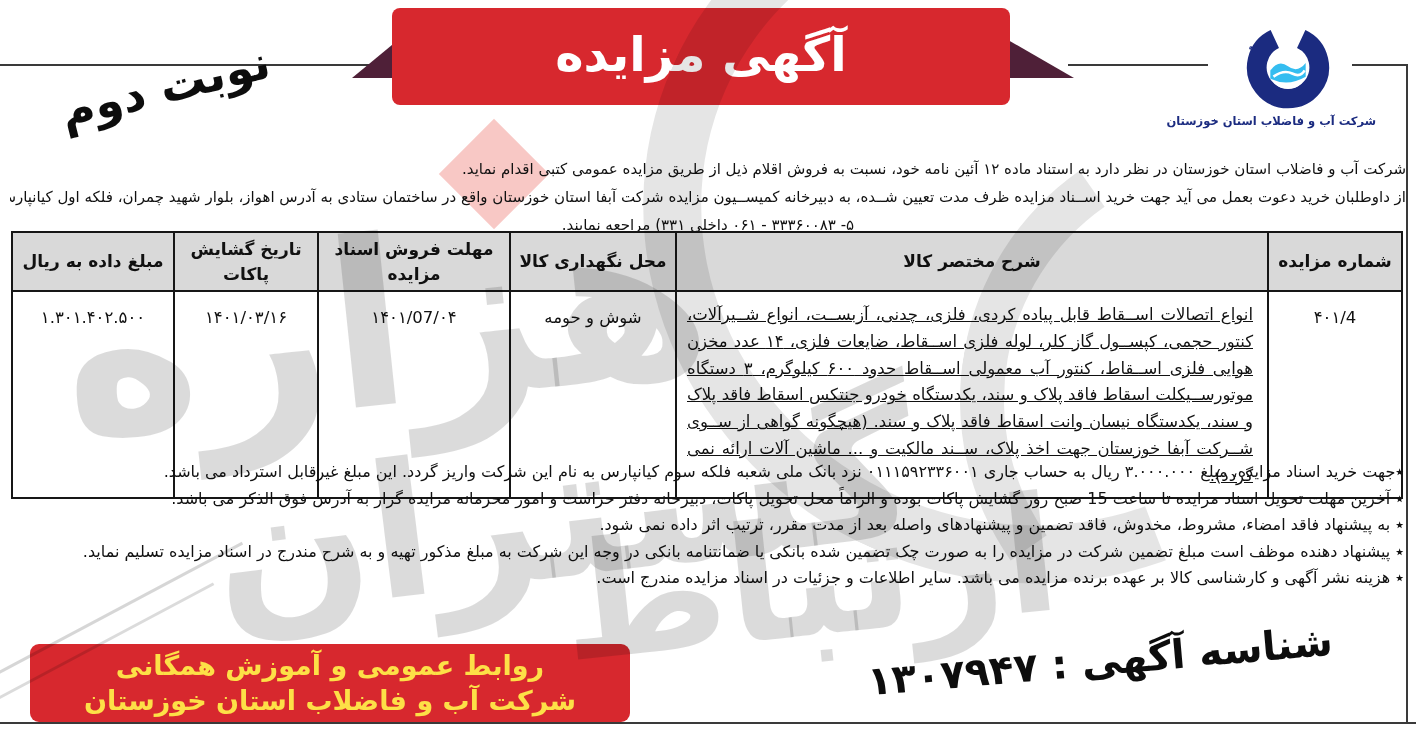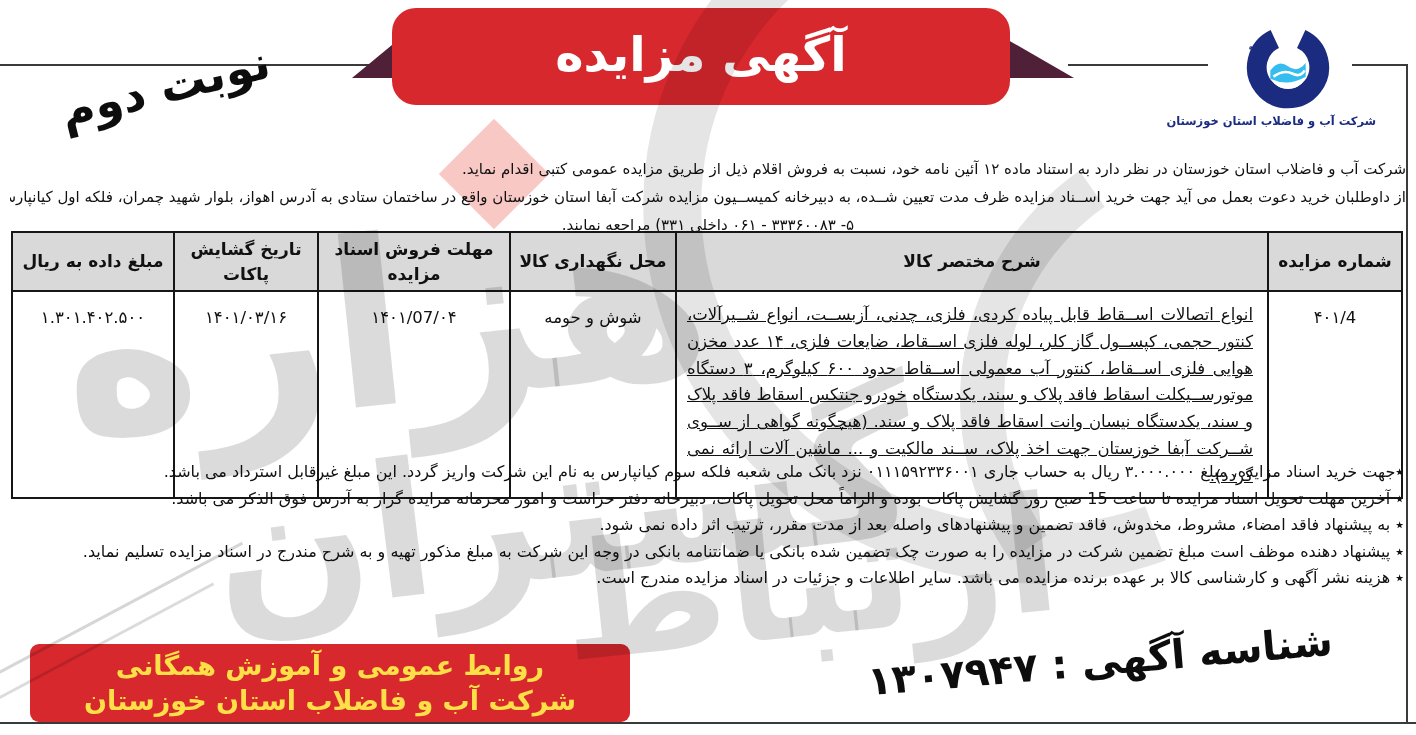--- a/index.html
+++ b/index.html
@@ -33,21 +33,21 @@
   .wm-line2 { left:-50px; top:648px; width:280px; height:3px; background:rgba(0,0,0,0.14); transform:rotate(-28deg); }
   .wm-diamond { left:455px; top:135px; width:78px; height:78px; background:rgba(242,154,150,0.55);
                 transform:rotate(45deg); z-index:0; }
 
   
   .ribbon { position:absolute; top:40px; height:38px; background:#4f2038; z-index:1; }
   .ribbon-l { left:352px; width:46px; clip-path:polygon(100% 0, 100% 100%, 0 100%); }
   .ribbon-r { left:1008px; width:66px; clip-path:polygon(0 0, 100% 100%, 0 100%); }
   .banner {
     position:absolute; left:392px; top:8px; width:618px; height:97px; z-index:2;
-    background:#d7282e; border-radius:24px;
+    background:#d7282e; border-radius:8px;
     display:flex; align-items:center; justify-content:center;
   }
   .banner-title { color:#fff; font-size:48px; font-weight:bold; letter-spacing:0; padding-bottom:6px; }
 
   
   .edition {
     position:absolute; left:58px; top:60px; z-index:3;
     font-size:46px; font-weight:900; color:#0d0d0d;
     transform:rotate(-14deg); white-space:nowrap;
   }

